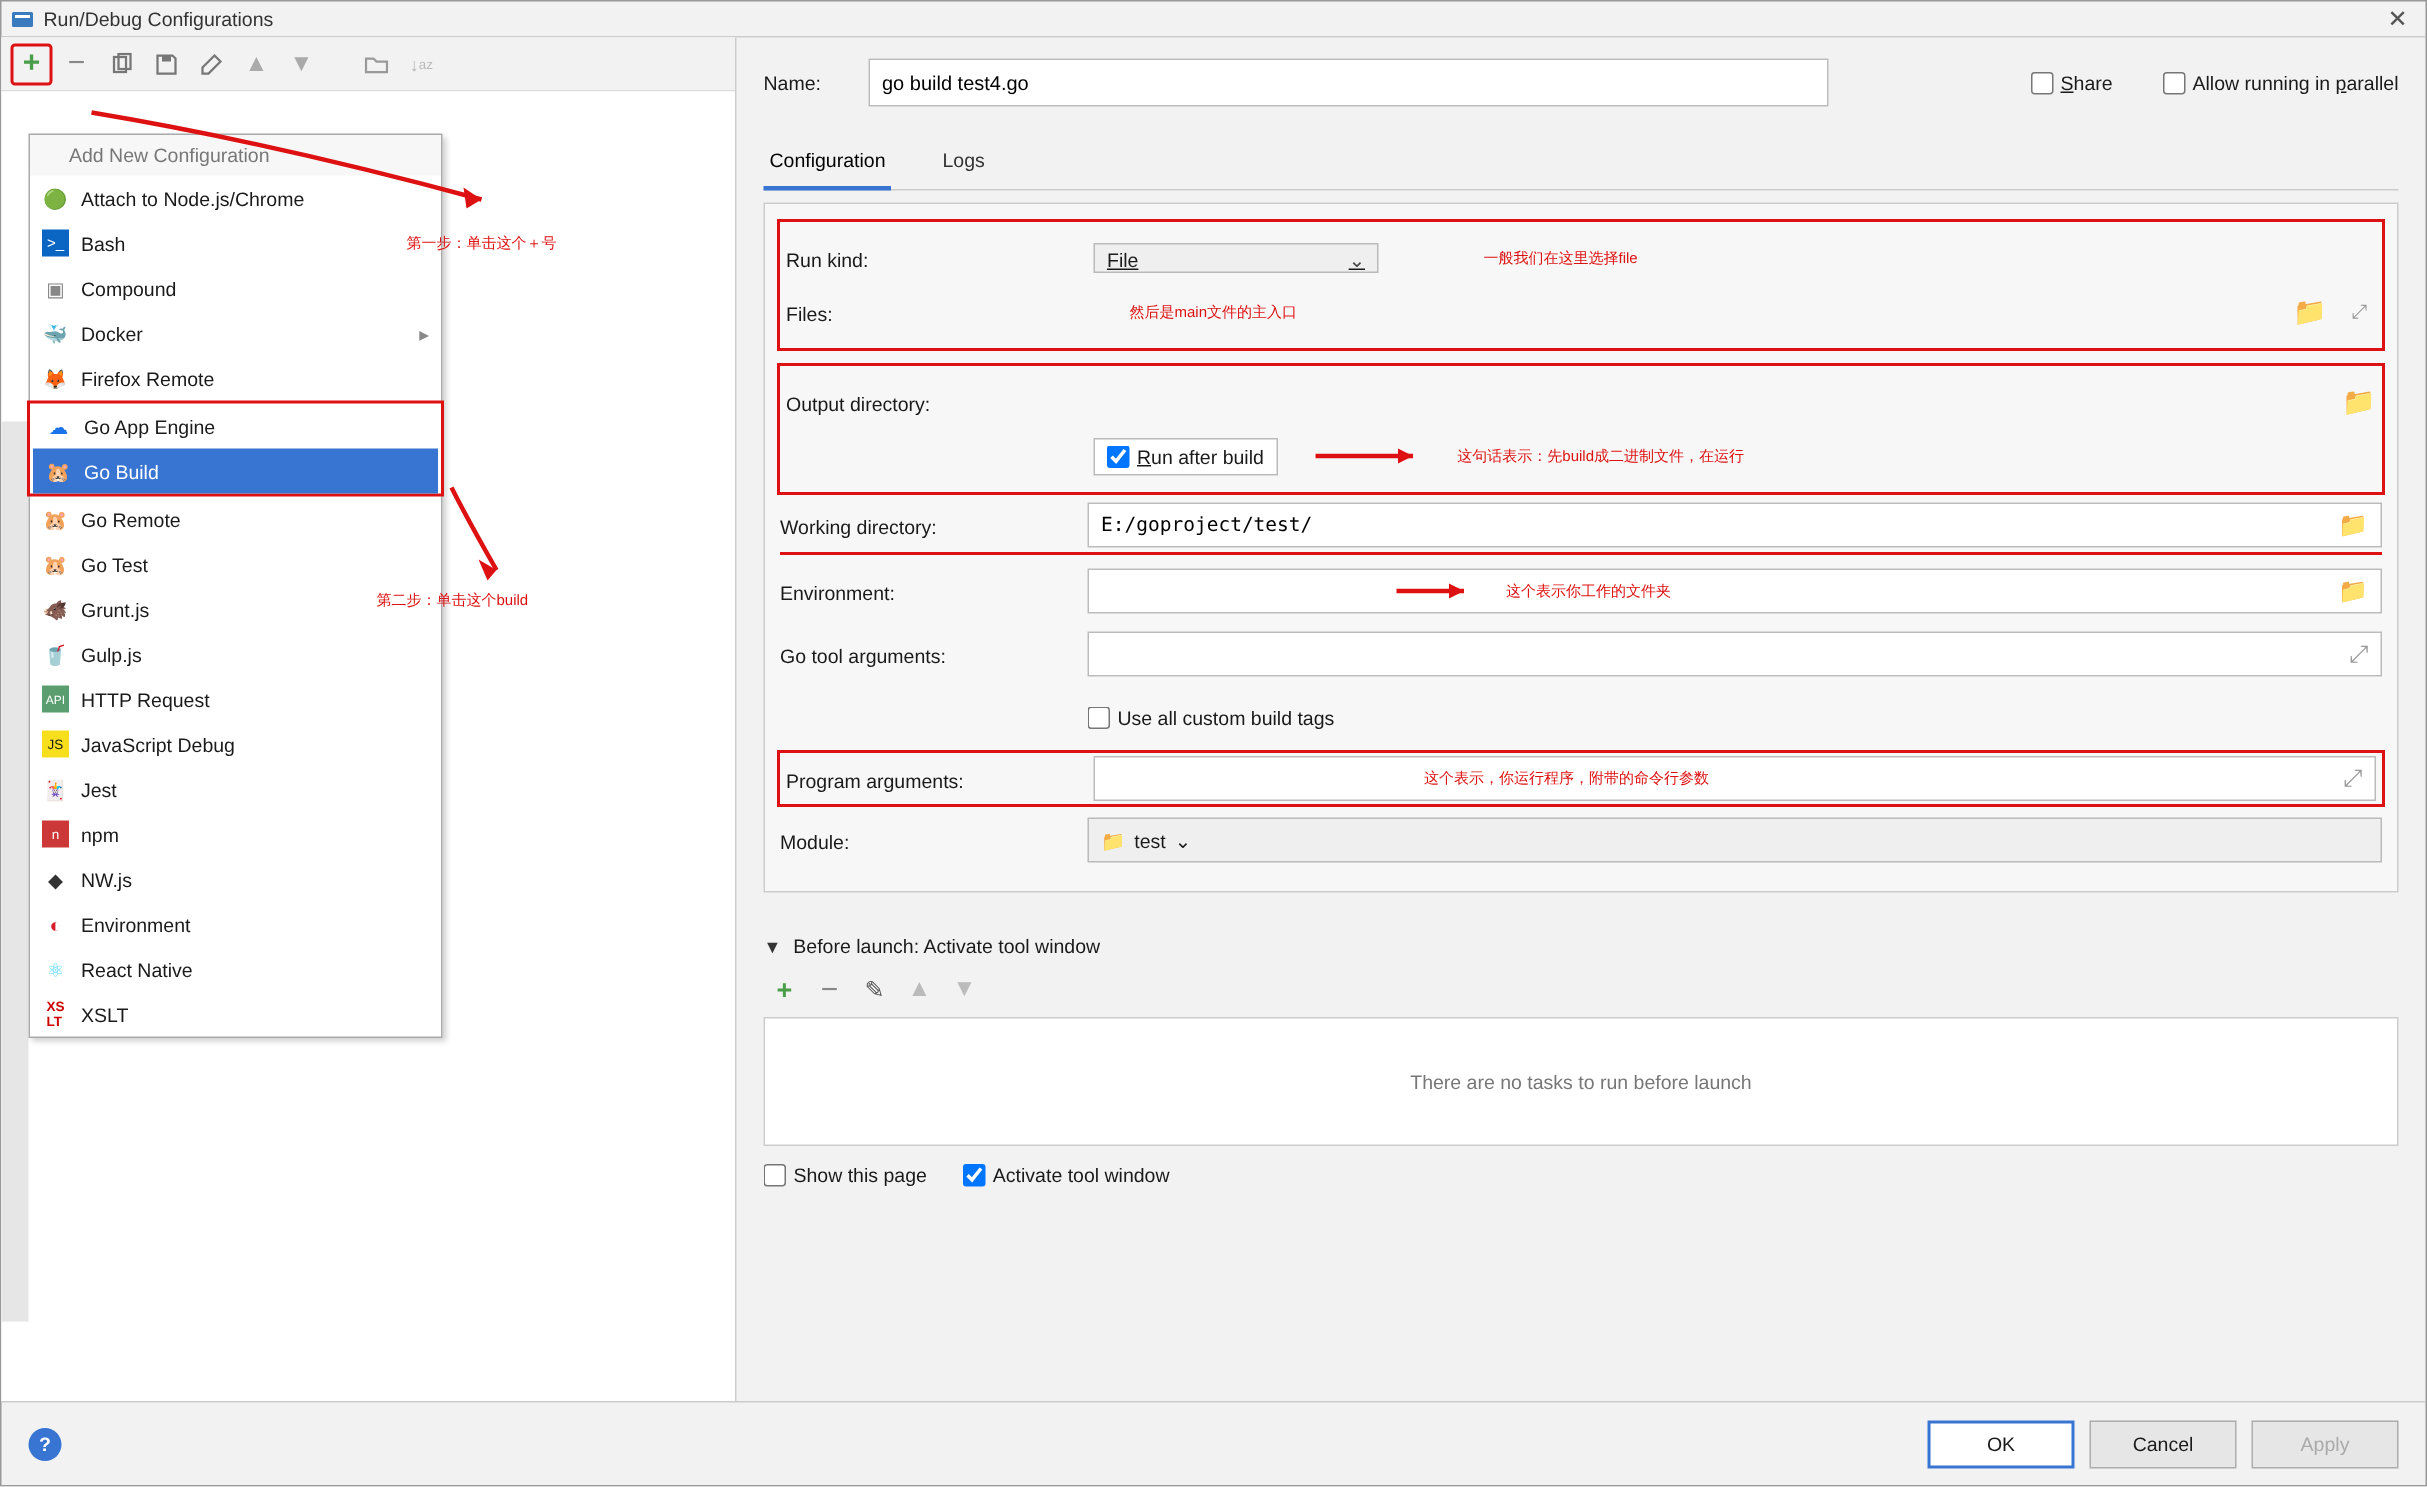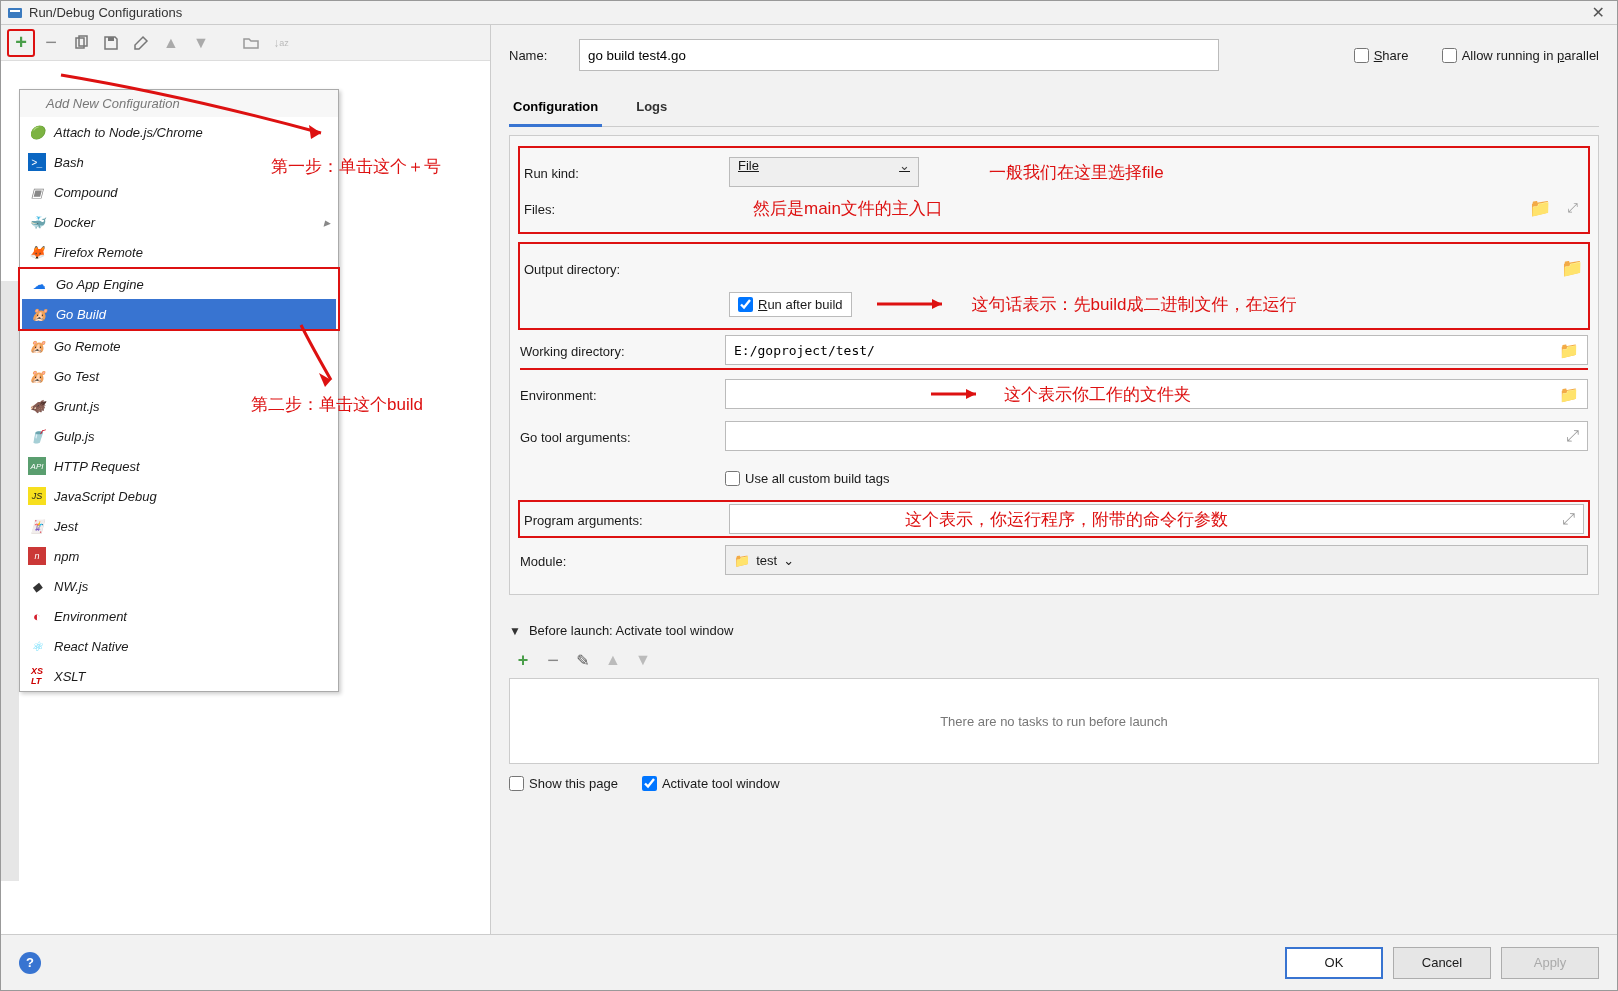--- a/index.html
+++ b/index.html
@@ -34,22 +34,22 @@
 .tbtn {
   width:28px; height:28px; display:inline-flex; align-items:center; justify-content:center;
   color:#555; border-radius:3px; font-size:16px;
 }
 .tbtn.plus { color:#4a9e4a; font-size:20px; font-weight:bold; }
 .tbtn.plus.box { border:2px solid #d11; }
 .tbtn.minus { color:#888; font-size:20px; }
 .tbtn svg { width:16px; height:16px; }
 .tree { flex:1; overflow:auto; position:relative; background:#fff;}
 .popup {
-  position:absolute; left:18px; top:64px; width:320px; background:#fff;
-  border:1px solid #aaa; box-shadow:2px 2px 4px rgba(0,0,0,0.2); z-index:5;font-style:italic;
+  position:absolute; left:18px; top:64px; width:276px; background:#fff;
+  border:1px solid #aaa; box-shadow:2px 2px 4px rgba(0,0,0,0.2); z-index:5;
 }
 .popup-title {
   padding:6px 26px; color:#777; background:#f7f7f7;
 }
 .popup-item {
   display:flex; align-items:center; gap:8px; padding:3px 8px; height:30px;
   cursor:default;
 }
 .popup-item.sel { background:#3874d1; color:#fff; }
 .popup-item .picon { width:18px; height:18px; display:inline-flex; align-items:center; justify-content:center; font-size:13px;}
@@ -59,41 +59,41 @@
 .row { display:flex; align-items:center; gap:10px;}
 .row label { min-width:60px;}
 .name-input {
   flex:0 0 640px; height:32px; border:1px solid #bbb; padding:0 8px; background:#fff;
 }
 .checks-right { margin-left:auto; display:flex; gap:28px; align-items:center;}
 .chk { display:flex; align-items:flex-start; gap:5px;}
 .chk input { width:15px; height:15px;}
 .underline { text-decoration:underline; }
 .tabs { display:flex; gap:30px; margin-top:12px; border-bottom:1px solid #ccc;}
-.tab { padding:8px 4px 10px 4px; cursor:default; color:#333;font-weight:bold;}
+.tab { padding:8px 4px 10px 4px; cursor:default; color:#333;}
 .tab.active { color:#000; border-bottom:3px solid #3874d1; margin-bottom:-1px;}
 .form-area {
   border:1px solid #ccc; background:#f7f7f7; padding:12px 10px 16px 10px;
   display:flex; flex-direction:column; gap:6px;
 }
 .frow { display:flex; align-items:center; gap:10px; min-height:36px;}
 .flabel { width:195px; padding-top:2px;}
 .finput {
   flex:1; height:30px; border:1px solid #bbb; background:#fff; padding:0 8px; display:flex; align-items:center;
 }
 .finput input { border:none; outline:none; width:100%; font-family:Consolas,monospace; font-size:13px;}
 .finput .trail-icon { margin-left:auto; color:#999; font-size:16px;}
 .fsel {
-  width:190px; height:30px; border:1px solid #bbb; background:#efefef; display:flex; align-items:flex-start; padding:0 8px;text-decoration:underline;
+  width:190px; height:20px; border:1px solid #bbb; background:#efefef; display:flex; align-items:flex-end; padding:0 8px;text-decoration:underline;
 }
 .fsel .caret { margin-left:auto; color:#444;}
 .fmod {
   flex:1; height:30px; border:1px solid #bbb; background:#efefef; display:flex; align-items:center; padding:0 8px; gap:6px;
 }
-.red-ann { color:#d11; font-size:17px;}
+.red-ann { color:#d11; font-size:10px;}
 .red-box { border:2px solid #d11; padding:2px; margin:-2px;}
 .before-launch { margin-top:20px;}
 .bl-head { display:flex; align-items:center; gap:8px; margin-bottom:8px;}
 .bl-caret { font-size:12px; color:#333;}
 .bl-toolbar { display:flex; gap:2px; margin-bottom:4px;}
 .bl-box {
   border:1px solid #ccc; background:#fff; height:86px; display:flex; align-items:center; justify-content:center;
   color:#777;
 }
 .bottom-checks { display:flex; gap:24px; margin-top:12px;}

